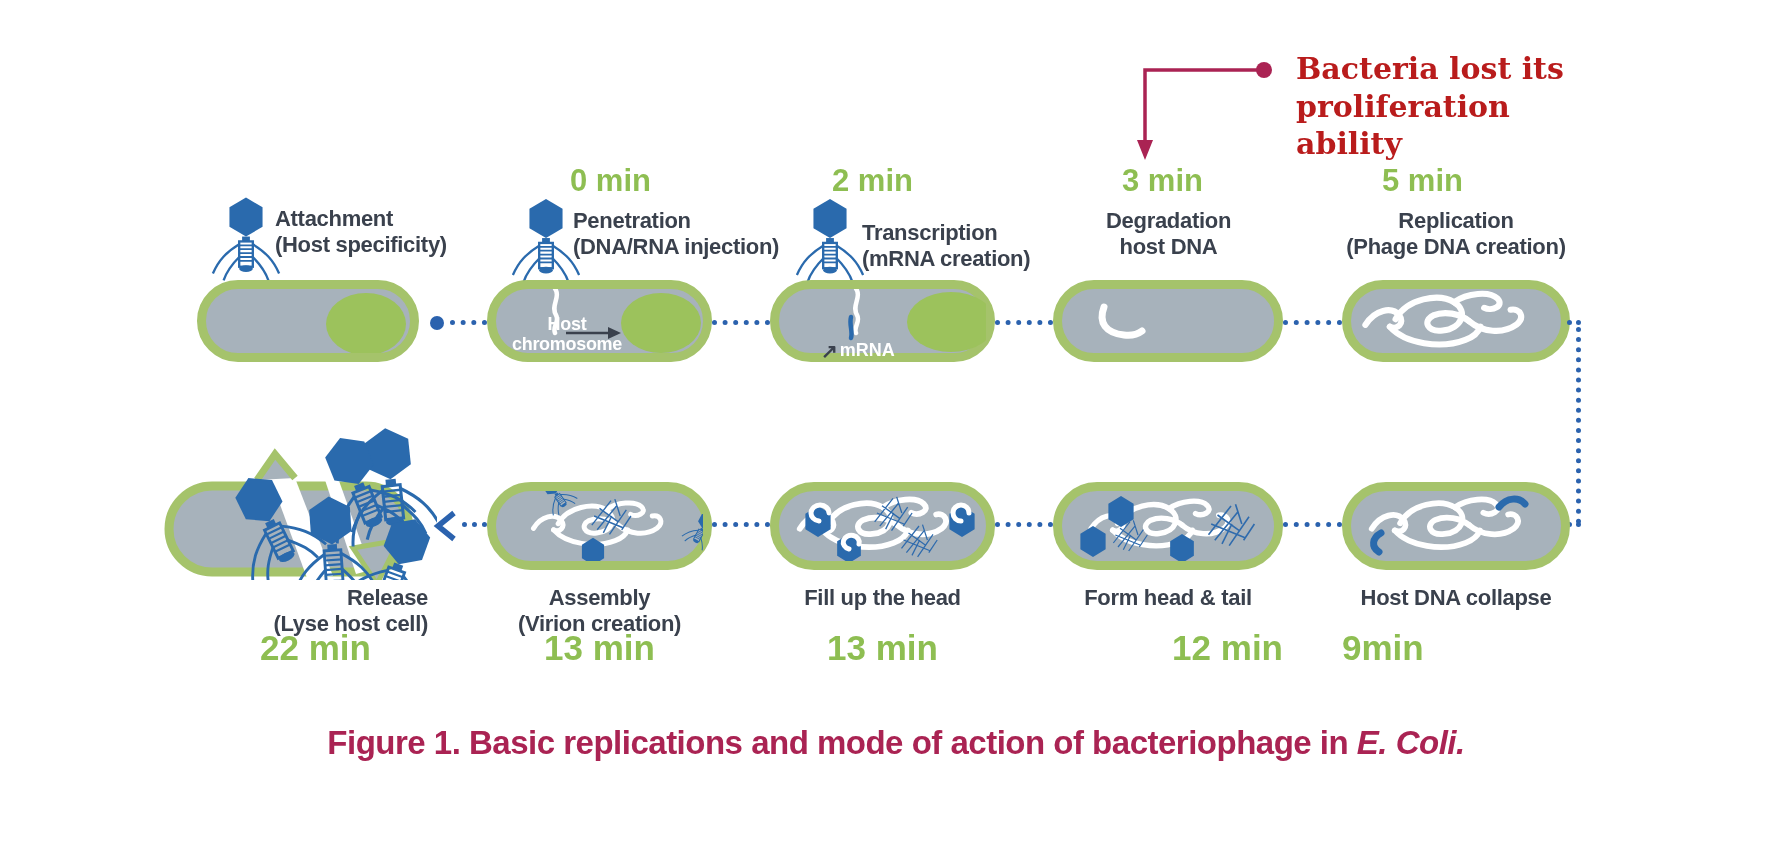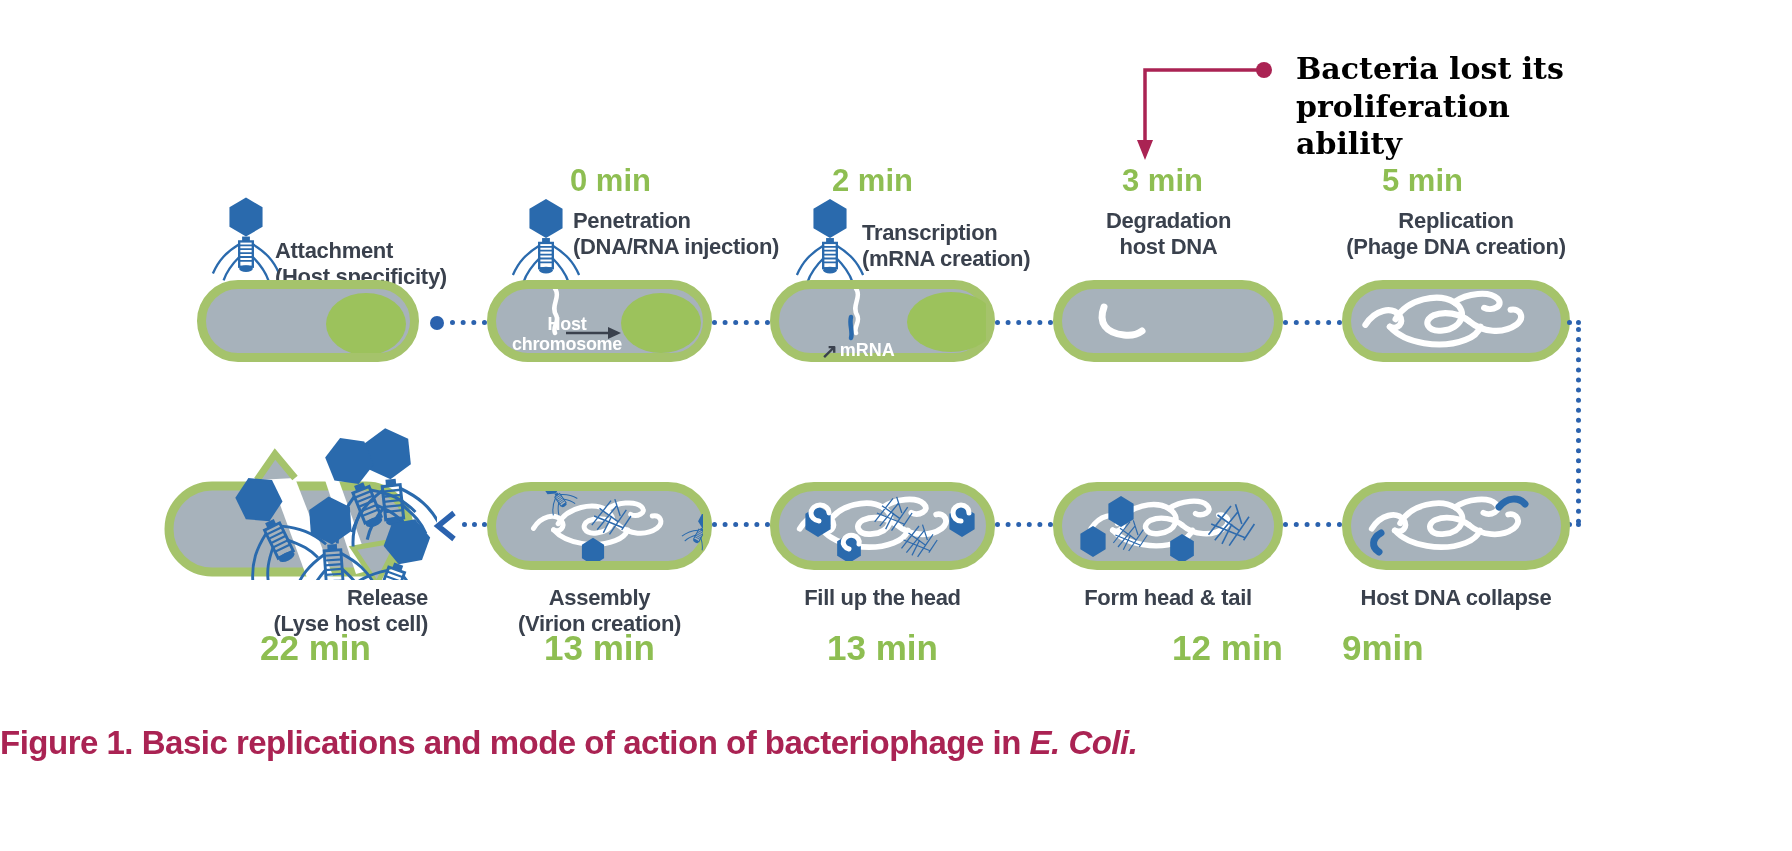--- a/index.html
+++ b/index.html
@@ -13,23 +13,23 @@
   .capsule{position:absolute;width:225px;height:82px;background:#a7b2bb;border:9px solid #a5c36b;
            border-radius:45px;box-sizing:border-box;}
   .capsule.b{height:88px;}
   .capsule svg{position:absolute;left:0;top:0;}
   .phage{position:absolute;color:#2a6aad;}
   .innertext{position:absolute;color:#fff;font-weight:bold;font-size:18px;line-height:1.12;
              letter-spacing:-0.3px;text-align:center;}
   .dotline{position:absolute;height:0;border-top:5px dotted #2b62ae;}
   .dotvert{position:absolute;width:0;border-left:5px dotted #2b62ae;}
   .bigdot{position:absolute;width:14px;height:14px;border-radius:50%;background:#2b62ae;}
-  .annot-text{position:absolute;left:1296px;top:50px;width:330px;color:#000000;
+  .annot-text{position:absolute;left:1296px;top:50px;width:330px;color:#b91c1c;
               font-family:"DejaVu Serif",serif;font-weight:bold;font-size:30px;line-height:1.25;}
-  .caption{position:absolute;left:0;top:724px;width:100%;text-align:left;color:#aa2353;
+  .caption{position:absolute;left:0;top:724px;width:100%;text-align:center;color:#aa2353;
            font-weight:bold;font-size:33px;letter-spacing:-0.5px;}
   .caption i{font-style:italic;}
   .mrna{position:absolute;display:flex;align-items:flex-start;gap:2px;}
   .mrna .arr{color:#3a414d;font-weight:bold;font-size:20px;line-height:1;}
   .mrna .lbl{color:#fff;font-weight:bold;font-size:18px;line-height:1;text-align:center;}
 </style>
 </head>
 <body>
 
 <div class="stage">
@@ -82,21 +82,21 @@
   <svg class="phage" style="left:209px;top:195px;" width="74" height="87">
       <use href="#phage"></use>
     </svg>
   <svg class="phage" style="left:509px;top:197px;" width="74" height="86">
       <use href="#phage"></use>
     </svg>
   <svg class="phage" style="left:793px;top:197px;" width="74" height="86">
       <use href="#phage"></use>
     </svg>
 
-  <div class="slabel" style="left:275px;top:206px;margin-top:32px;">
+  <div class="slabel" style="left:275px;top:206px;">
     <div>Attachment</div>
     <div>(Host specificity)</div>
   </div>
   <div class="slabel" style="left:573px;top:208px;">
     <div>Penetration</div>
     <div>(DNA/RNA injection)</div>
   </div>
   <div class="slabel" style="left:862px;top:220px;">
     <div>Transcription</div>
     <div>(mRNA creation)</div>

